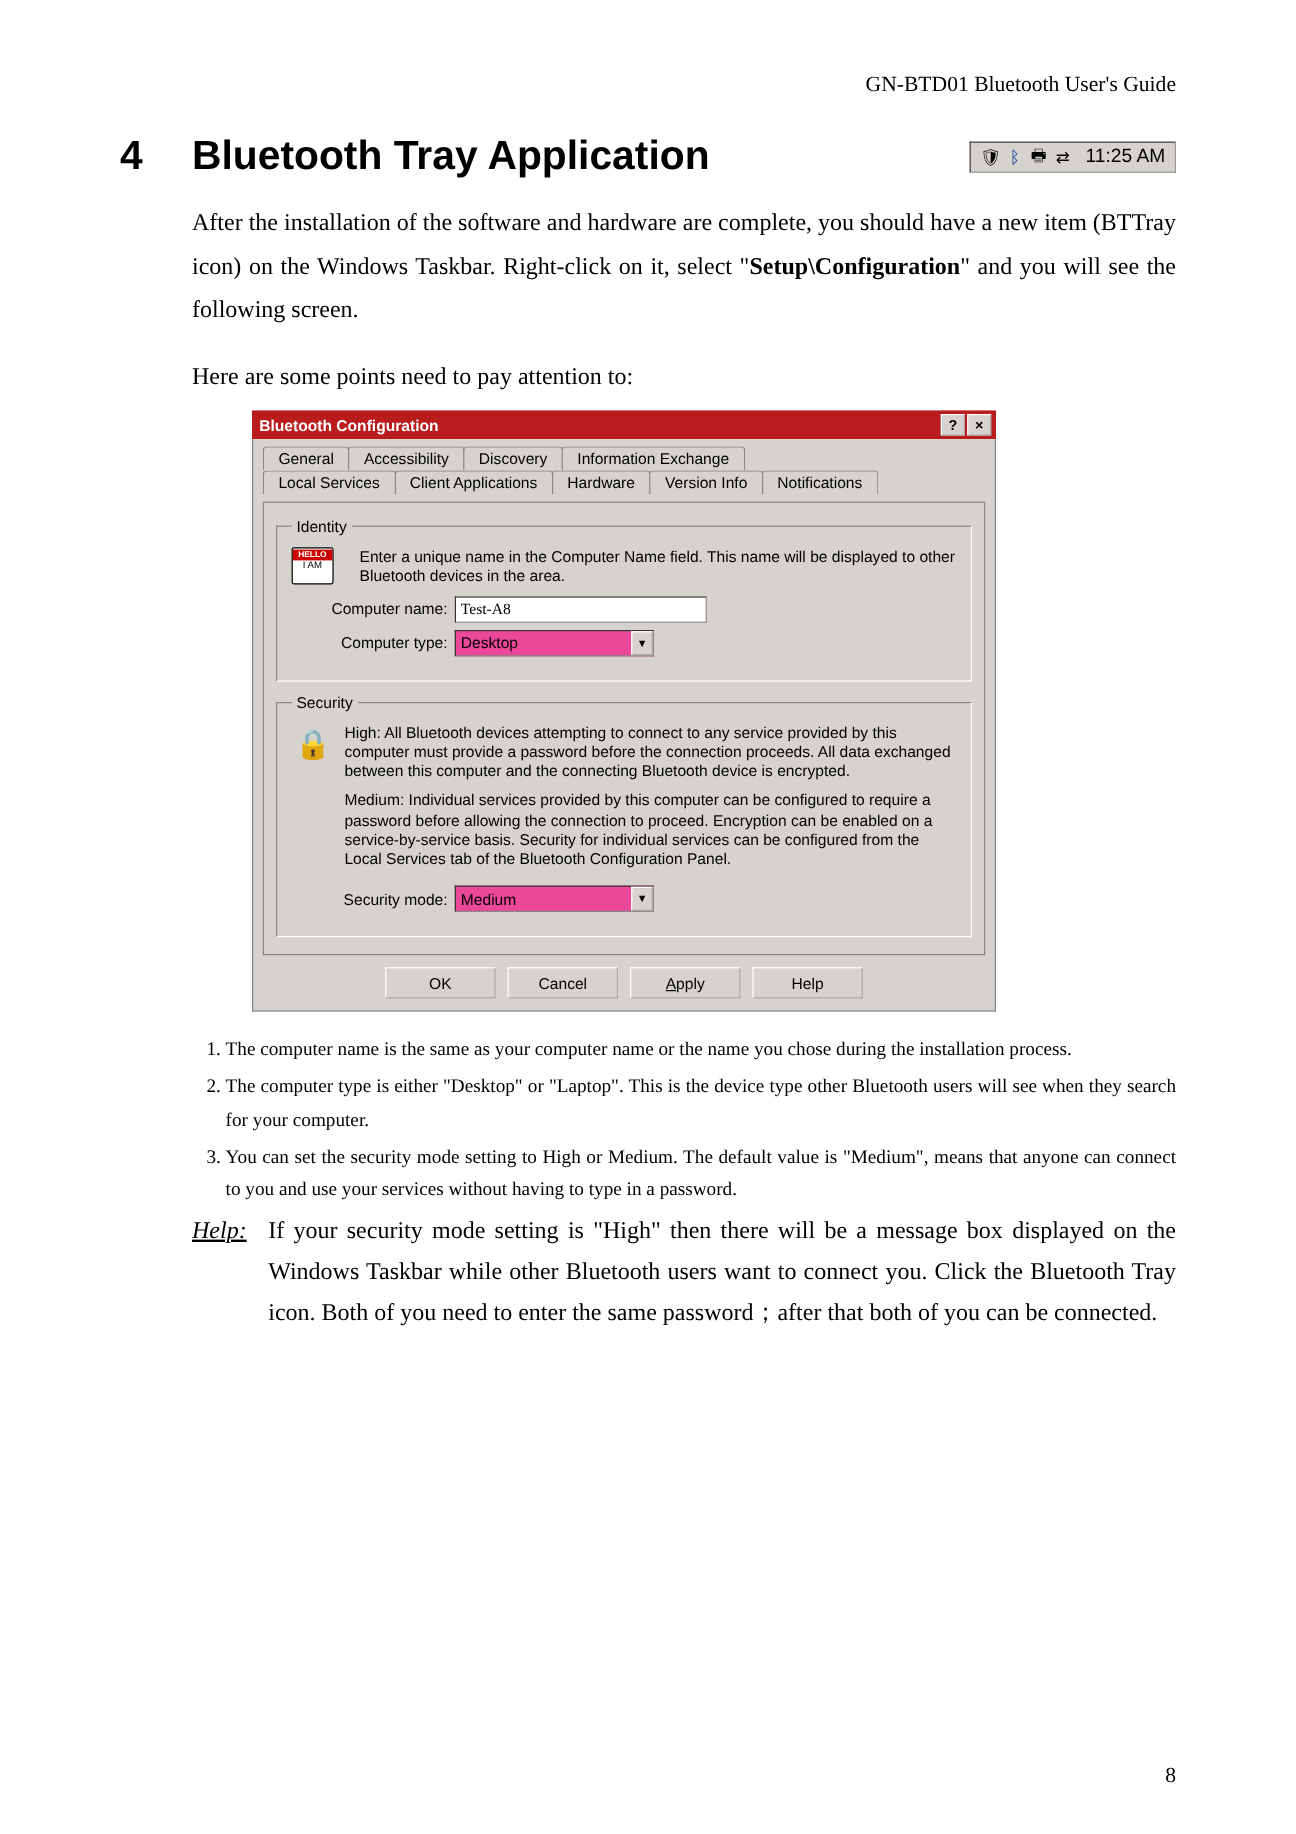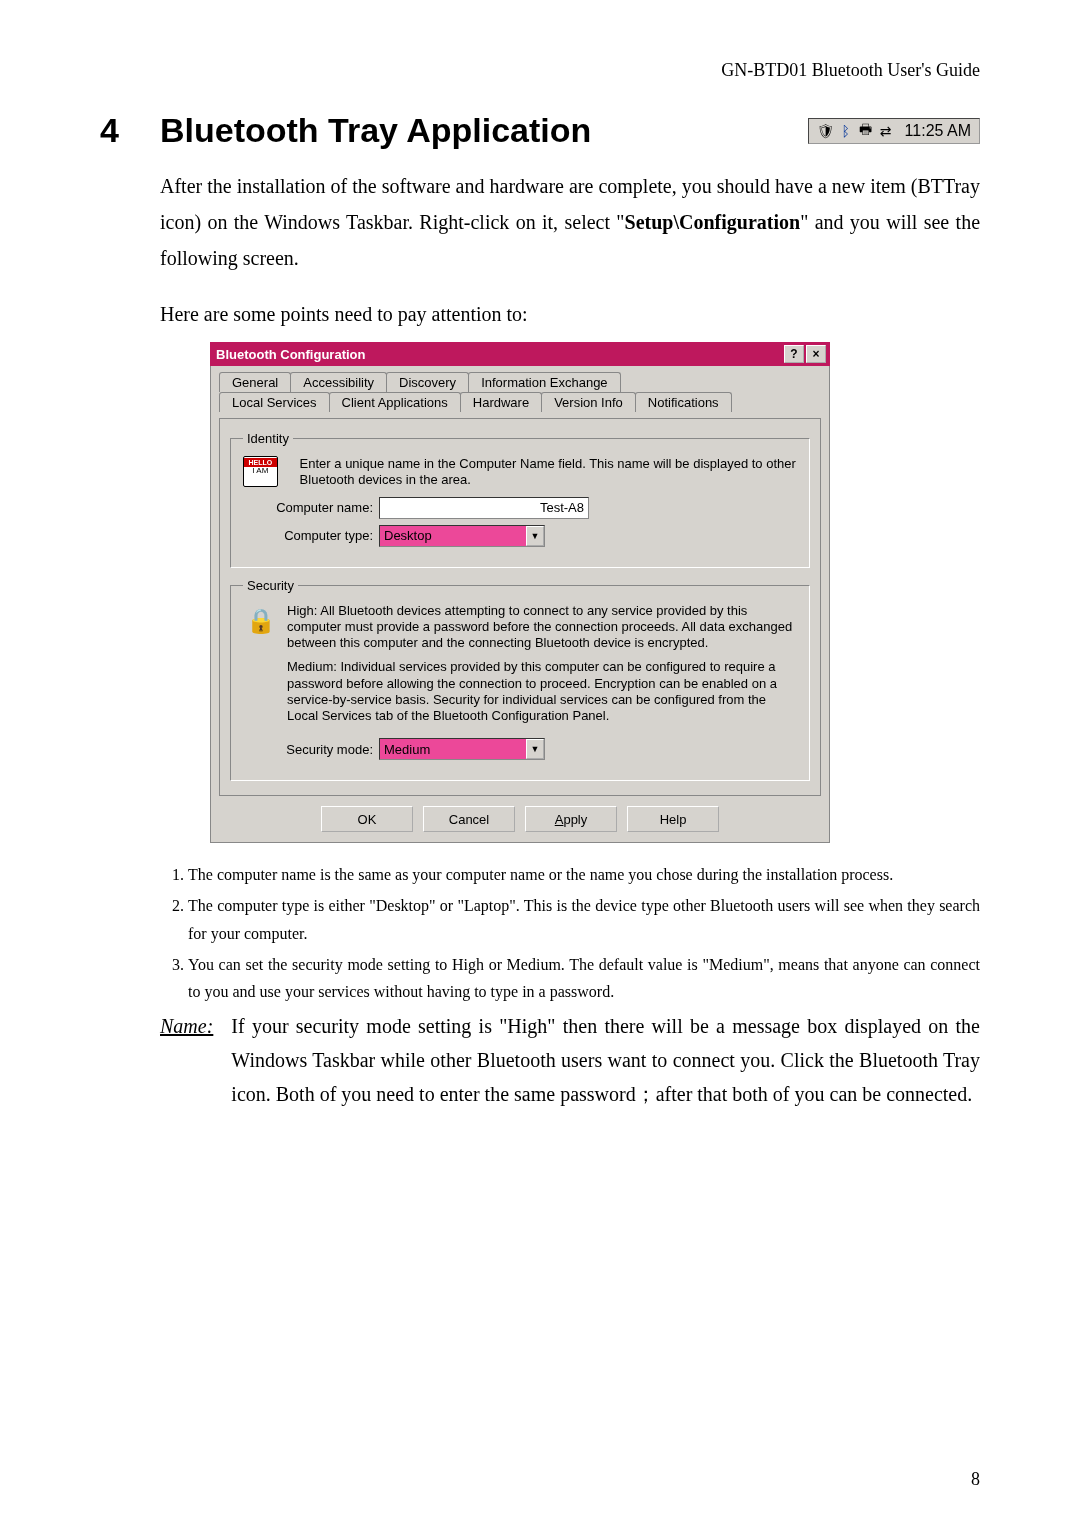--- a/index.html
+++ b/index.html
@@ -65,21 +65,21 @@
 
   
   .dialog-wrap {
     margin: 10px 0 18px 110px;
     width: 620px;
     font-family: Tahoma, sans-serif;
     font-size: 13px;
     color: #000;
   }
   .dlg-titlebar {
-    background: #be185d;
+    background: #b91c1c;
     color: #fff;
     font-weight: bold;
     padding: 3px 4px 3px 6px;
     display: flex;
     align-items: center;
   }
   .dlg-titlebar .spacer-flex { flex: 1; }
   .dlg-btn {
     width: 18px;
     height: 16px;
@@ -161,23 +161,22 @@
   .label-right {
     width: 130px;
     text-align: right;
     margin-right: 6px;
   }
   .txt-input {
     border: 1px inset #888;
     background: #fff;
     padding: 1px 4px;
     height: 18px;
-    font-family: Liberation Sans, sans-serif;
+    font-family: Liberation Serif, serif;
     font-size: 13px;
-    text-align: right;
   }
   .txt-input.name { width: 200px; }
   .select-box {
     border: 1px inset #888;
     background: #ec4899;
     width: 160px;
     height: 20px;
     display: flex;
     align-items: center;
     justify-content: space-between;
@@ -349,17 +348,17 @@
   </div>
 </div>
 
 <ol class="points">
   <li>The computer name is the same as your computer name or the name you chose during the installation process.</li>
   <li>The computer type is either "Desktop" or "Laptop". This is the device type other Bluetooth users will see when they search for your computer.</li>
   <li>You can set the security mode setting to High or Medium. The default value is "Medium", means that anyone can connect to you and use your services without having to type in a password.</li>
 </ol>
 
 <div class="note-block">
-  <span class="note-label">Name:</span>
+  <span class="note-label">Help:</span>
   <span class="note-body">If your security mode setting is "High" then there will be a message box displayed on the Windows Taskbar while other Bluetooth users want to connect you. Click the Bluetooth Tray icon. Both of you need to enter the same password；after that both of you can be connected.</span>
 </div>
 
 <div class="page-num">8</div>
 
 </body></html>

